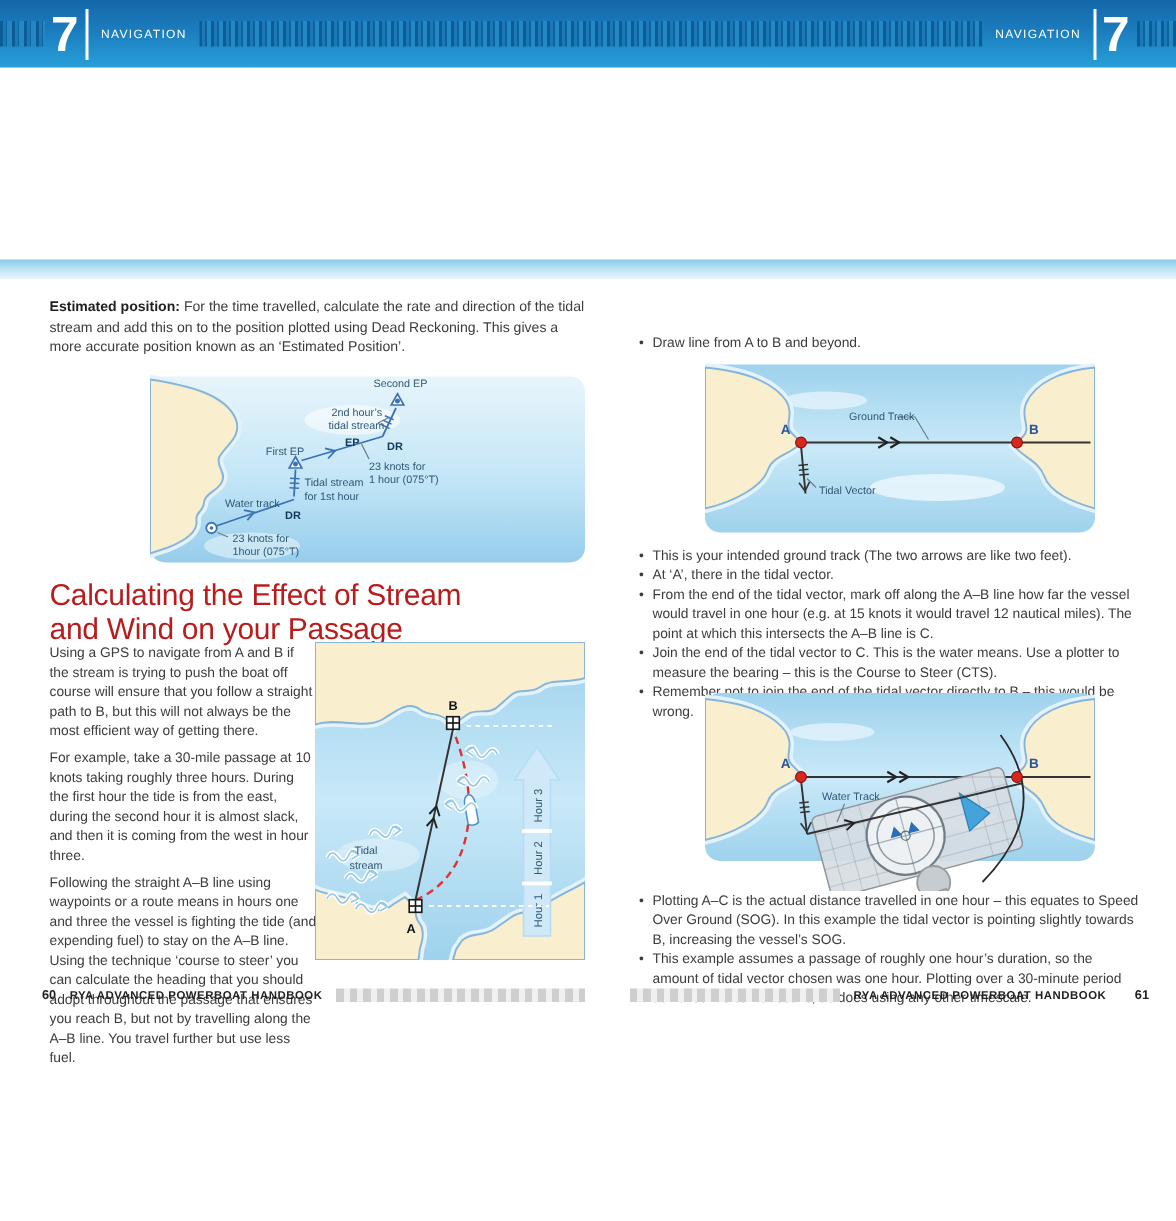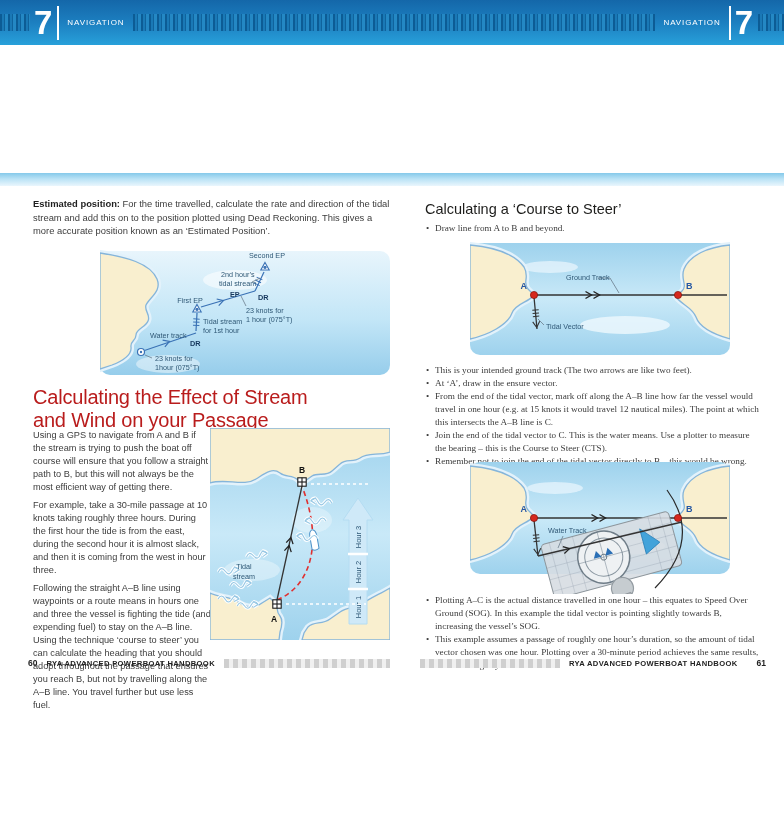--- a/index.html
+++ b/index.html
@@ -24,21 +24,21 @@
   
   .intro{position:absolute;left:33px;top:197px;width:362px;font-size:9.4px;line-height:13.5px;}
   .intro b{color:#1f1f1f;}
   .lheading{position:absolute;left:33px;top:386px;width:310px;font-size:20px;line-height:23px;
             color:#b91c1c;font-weight:400;letter-spacing:-.2px;}
   .lbody{position:absolute;left:33px;top:429px;width:178px;font-size:9.2px;line-height:13px;}
   .lbody p{margin:0 0 5px 0;}
   .rheading{position:absolute;left:425px;top:201px;font-size:14.5px;color:#1d1d1b;font-weight:400;}
   .rintro{position:absolute;left:425px;top:222px;width:330px;}
   ul.blts{list-style:none;margin:0;padding:0;font-size:9.2px;line-height:13px;}
-  ul.blts li{position:relative;padding-left:10px;margin:0;font-family:Liberation Serif, serif;}
+  ul.blts li{position:relative;padding-left:10px;margin:0;}
   ul.blts li::before{content:"•";position:absolute;left:1px;top:0;}
   .bmid{position:absolute;left:425px;top:364px;width:334px;}
   .blow{position:absolute;left:425px;top:594px;width:334px;}
 
   
   .d1{position:absolute;left:100px;top:245px;}
   .d2{position:absolute;left:210px;top:428px;}
   .d3{position:absolute;left:470px;top:241px;}
   .d4{position:absolute;left:470px;top:460px;}
   svg text{font-family:"Liberation Sans",sans-serif;}
@@ -238,21 +238,20 @@
     <g class="wavy" transform="translate(108,108) scale(-1,1) rotate(-8)">
         <use href="#wavy" class="w-under"></use>
         <use href="#wavyh" class="w-under"></use>
         <use href="#wavy" class="w-over"></use>
         <use href="#wavyh" class="w-over"></use>
       </g>
     <text class="dlabel" x="34" y="141" text-anchor="middle">Tidal</text>
     <text class="dlabel" x="34" y="151" text-anchor="middle">stream</text>
   </svg>
 
-  <div class="rheading">Calculating a ‘Course to Steer’</div>
   <ul class="blts rintro">
     <li>Draw line from A to B and beyond.</li>
   </ul>
 
   <svg class="d3" width="260" height="120" viewBox="0 0 260 120">
     <rect x="0" y="2" width="260" height="112" rx="10" fill="url(#wg2)"></rect>
     <ellipse cx="155" cy="84" rx="45" ry="9" fill="rgba(235,247,253,.85)"></ellipse>
     <ellipse cx="80" cy="26" rx="28" ry="6" fill="rgba(235,247,253,.7)"></ellipse>
     <path class="land-halo" d="M0,4 C22,6 44,12 54,26 C60,36 52,42 58,48 L64,54 C58,62 46,62 42,72 C38,84 18,94 0,98 Z"></path>
     <path class="land" d="M0,4 C22,6 44,12 54,26 C60,36 52,42 58,48 L64,54 C58,62 46,62 42,72 C38,84 18,94 0,98 Z"></path>
@@ -269,21 +268,21 @@
     <text class="dAB" x="57" y="48" text-anchor="end">A</text>
     <text class="dAB" x="216" y="48">B</text>
     <polyline class="leader" points="128,37 140,37 149,52"></polyline>
     <text class="dlabel" x="96" y="39">Ground Track</text>
     <line class="leader" x1="74" y1="84" x2="68" y2="78"></line>
     <text class="dlabel" x="76" y="88">Tidal Vector</text>
   </svg>
 
   <ul class="blts bmid">
     <li>This is your intended ground track (The two arrows are like two feet).</li>
-    <li>At ‘A’, draw in the ensure vector.</li>
+    <li>At ‘A’, there in the tidal vector.</li>
     <li>From the end of the tidal vector, mark off along the A–B line how far the vessel would travel in one hour (e.g. at 15 knots it would travel 12 nautical miles). The point at which this intersects the A–B line is C.</li>
     <li>Join the end of the tidal vector to C. This is the water means. Use a plotter to measure the bearing – this is the Course to Steer (CTS).</li>
     <li>Remember not to join the end of the tidal vector directly to B – this would be wrong.</li>
   </ul>
 
   <svg class="d4" width="260" height="134" viewBox="0 0 260 134">
     <rect x="0" y="2" width="260" height="112" rx="10" fill="url(#wg2)"></rect>
     <ellipse cx="150" cy="86" rx="45" ry="9" fill="rgba(235,247,253,.8)"></ellipse>
     <ellipse cx="85" cy="28" rx="28" ry="6" fill="rgba(235,247,253,.7)"></ellipse>
     <path class="land-halo" d="M0,6 C22,8 44,14 54,28 C60,38 52,44 58,50 L64,56 C58,64 46,64 42,74 C38,86 18,96 0,100 Z"></path>

